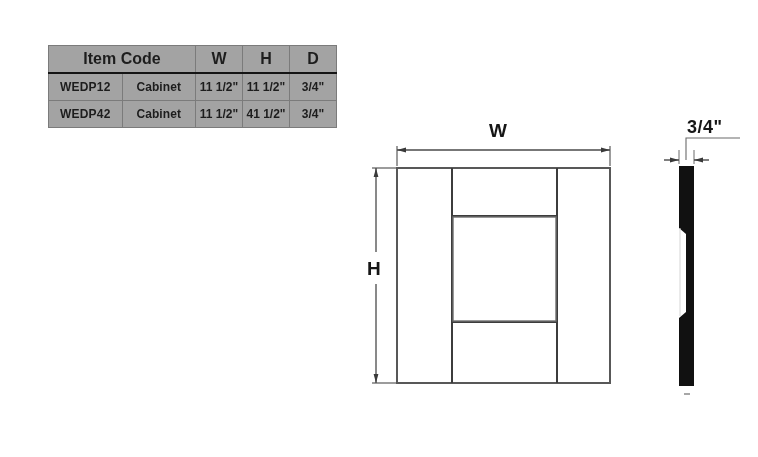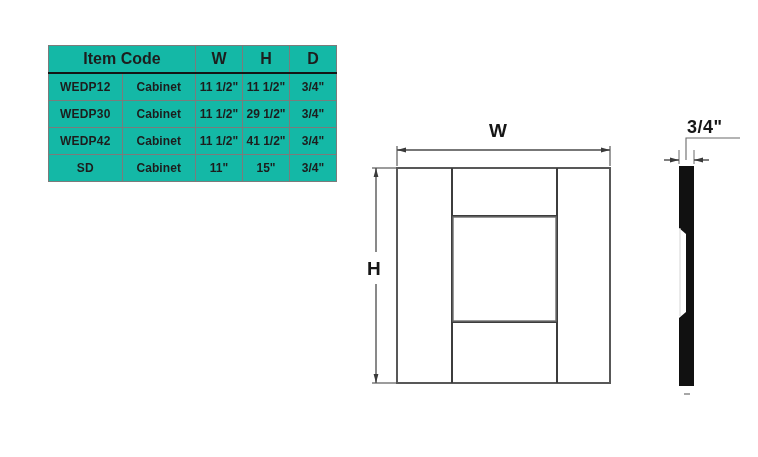--- a/index.html
+++ b/index.html
@@ -20,21 +20,21 @@
   #spec-table-wrap {
     position: absolute;
     left: 48px;
     top: 45px;
     width: 283px;
   }
   table.spec {
     border-collapse: collapse;
     width: 283px;
     table-layout: fixed;
-    background: #14b8a6;
+    background: #a3a3a3;
   }
   table.spec th, table.spec td {
     border: 1px solid #7b7b7b;
     text-align: center;
     vertical-align: middle;
     padding: 0;
     color: #1d1d1d;
   }
   table.spec thead th {
     height: 26px;
@@ -97,38 +97,24 @@
     </thead>
     <tbody>
       <tr>
         <td class="code-cell">WEDP12</td>
         <td class="cabinet-cell">Cabinet</td>
         <td class="dim-cell">11 1/2"</td>
         <td class="dim-cell">11 1/2"</td>
         <td class="dim-cell">3/4"</td>
       </tr>
       <tr>
-        <td class="code-cell">WEDP30</td>
-        <td class="cabinet-cell">Cabinet</td>
-        <td class="dim-cell">11 1/2"</td>
-        <td class="dim-cell">29 1/2"</td>
-        <td class="dim-cell">3/4"</td>
-      </tr>
-      <tr>
         <td class="code-cell">WEDP42</td>
         <td class="cabinet-cell">Cabinet</td>
         <td class="dim-cell">11 1/2"</td>
         <td class="dim-cell">41 1/2"</td>
-        <td class="dim-cell">3/4"</td>
-      </tr>
-      <tr>
-        <td class="code-cell">SD</td>
-        <td class="cabinet-cell">Cabinet</td>
-        <td class="dim-cell">11"</td>
-        <td class="dim-cell">15"</td>
         <td class="dim-cell">3/4"</td>
       </tr>
     </tbody>
   </table>
 </div>
 
 <div id="drawing">
   <svg width="758" height="457" viewBox="0 0 758 457" xmlns="http://www.w3.org/2000/svg">
     <defs>
       <marker id="arrL" markerWidth="10" markerHeight="8" refX="9" refY="4" orient="auto" markerUnits="userSpaceOnUse">

